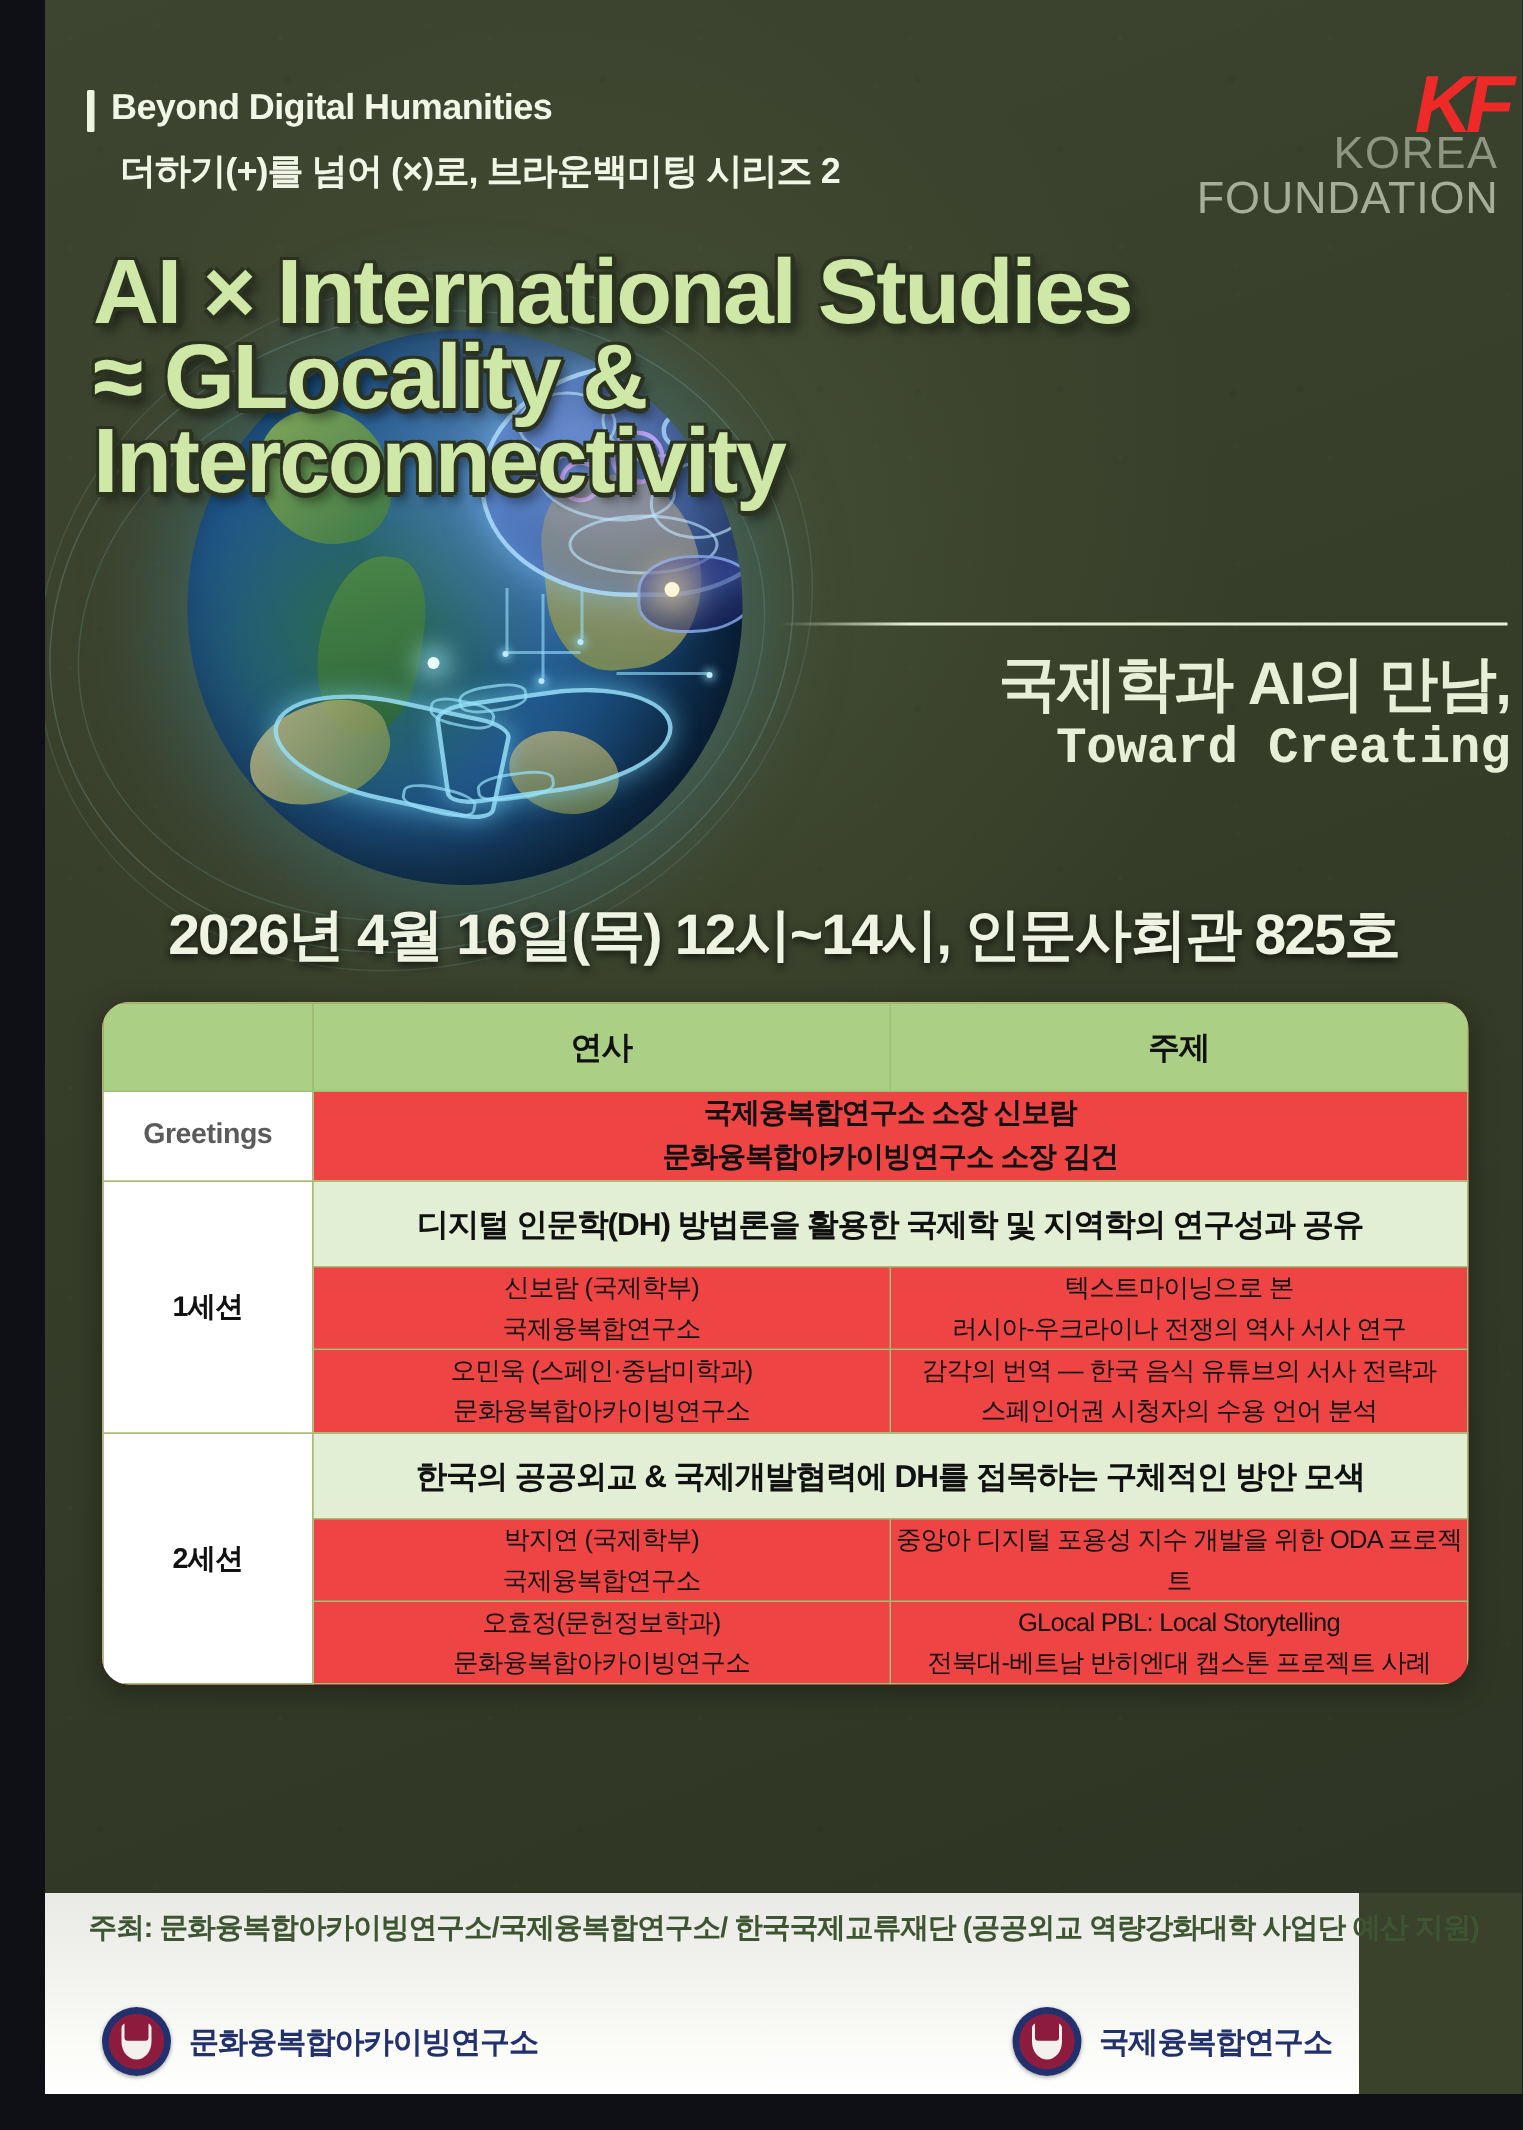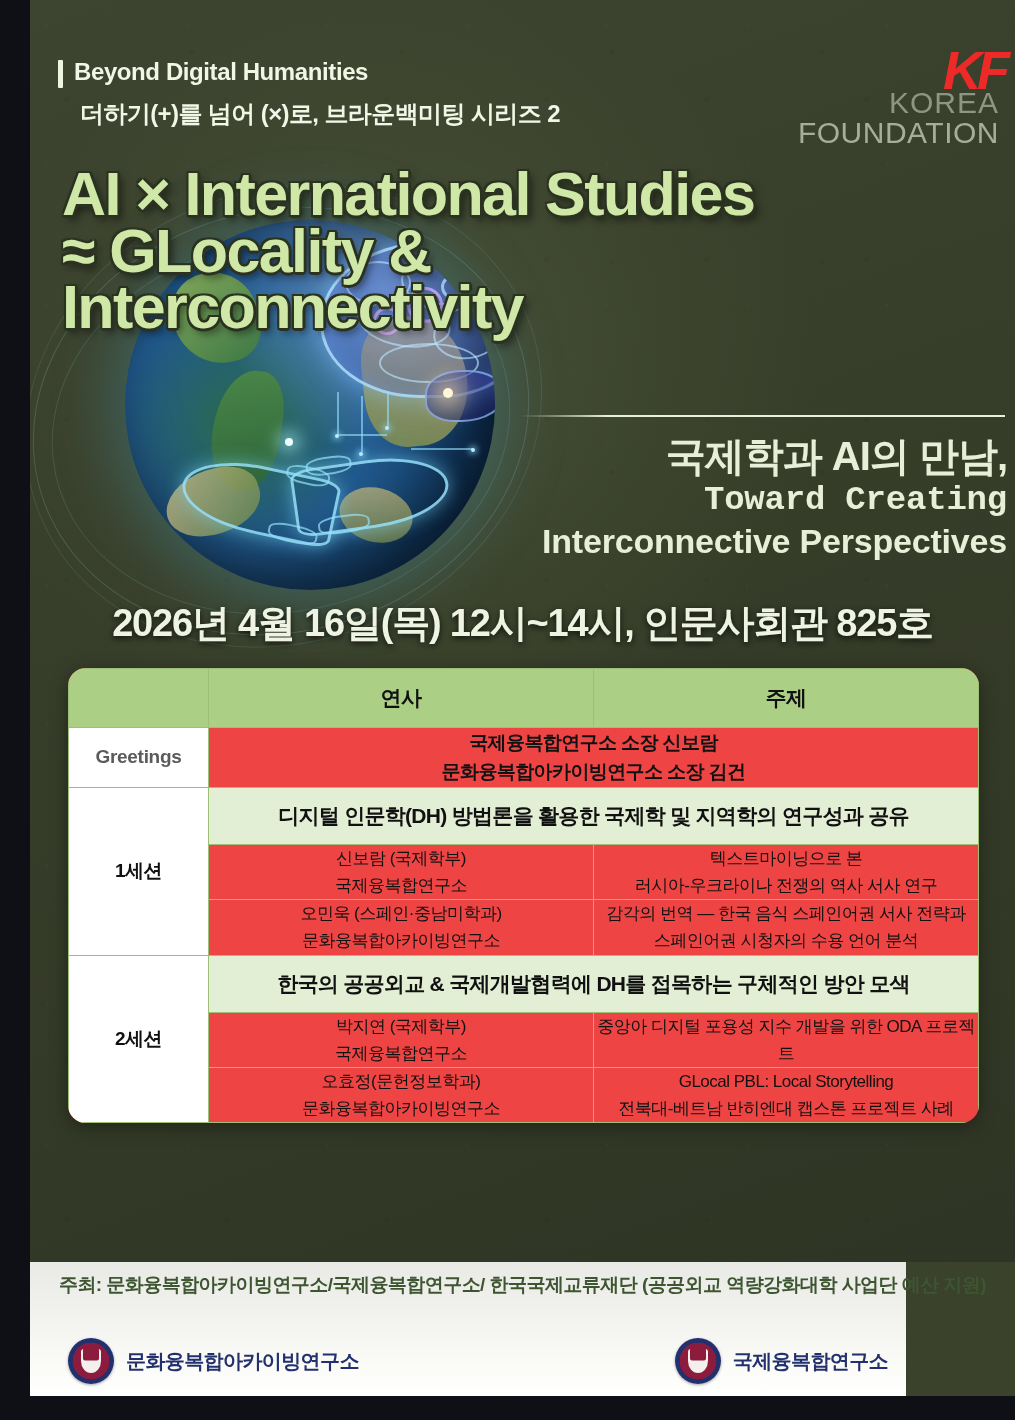--- a/index.html
+++ b/index.html
@@ -304,21 +304,20 @@
       <span class="tl">AI × International Studies</span>
       <span class="tl">≈ GLocality &amp;</span>
       <span class="tl">Interconnectivity</span>
     </div>
 
     <div id="divider"></div>
 
     <div id="subtitle">
       <div id="sub-ko">국제학과 AI의 만남,</div>
       <div id="sub-en1">Toward Creating</div>
-      <div id="sub-en2">Interconnective Perspectives</div>
     </div>
 
     <div id="dateline">2026년 4월 16일(목) 12시~14시, 인문사회관 825호</div>
 
     <table id="sched">
       <colgroup>
           <col style="width:140px">
           <col style="width:385px">
           <col style="width:385px">
         </colgroup>
@@ -356,21 +355,21 @@
             <div>텍스트마이닝으로 본</div>
             <div>러시아-우크라이나 전쟁의 역사 서사 연구</div>
           </td>
         </tr>
         <tr>
           <td class="cell spk">
             <div>오민욱 (스페인·중남미학과)</div>
             <div>문화융복합아카이빙연구소</div>
           </td>
           <td class="cell topic">
-            <div>감각의 번역 — 한국 음식 스페인어권 서사 전략과</div>
+            <div>감각의 번역 — 한국 음식 유튜브의 서사 전략과</div>
             <div>스페인어권 시청자의 수용 언어 분석</div>
           </td>
         </tr>
 
         <tr>
           <td class="col-ses" rowspan="3">
             <span>2세션</span>
           </td>
           <td colspan="2" class="sec-head">한국의 공공외교 &amp; 국제개발협력에 DH를 접목하는 구체적인 방안 모색</td>
         </tr>

